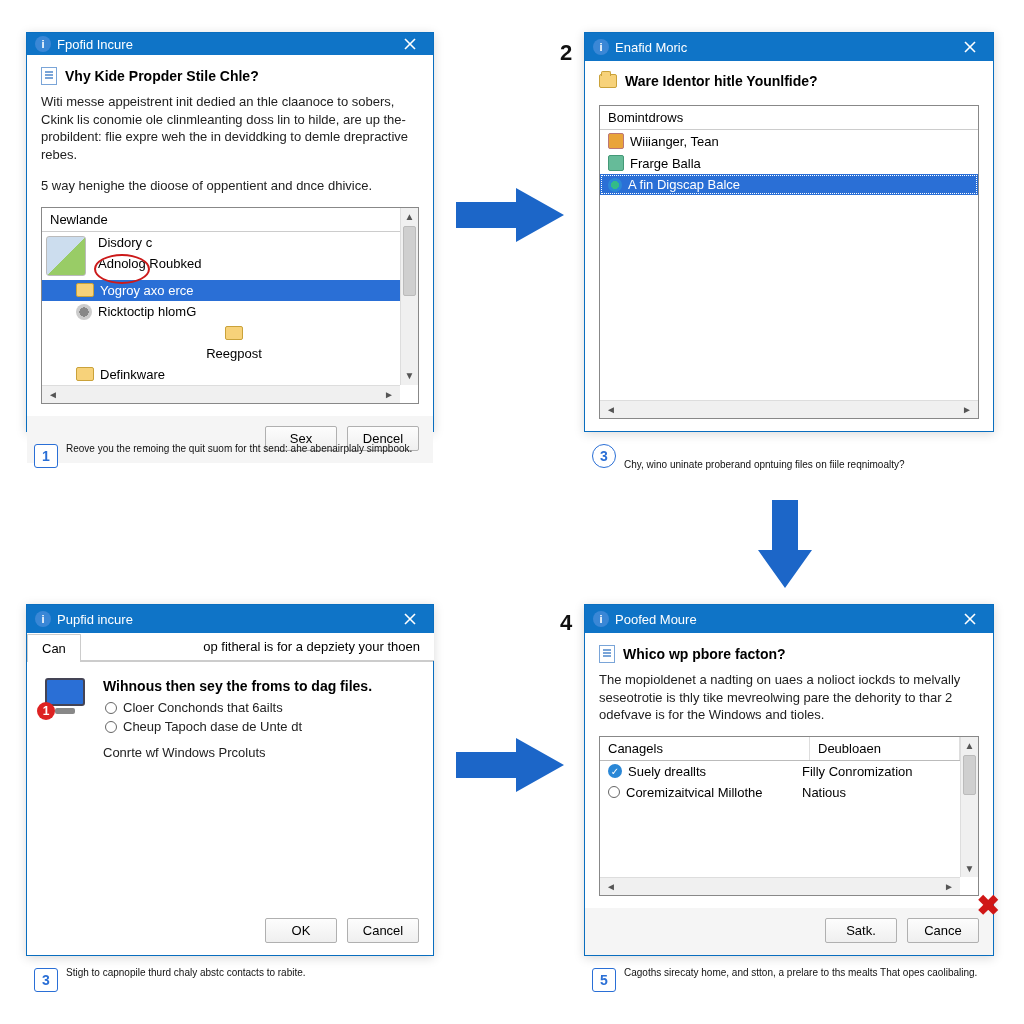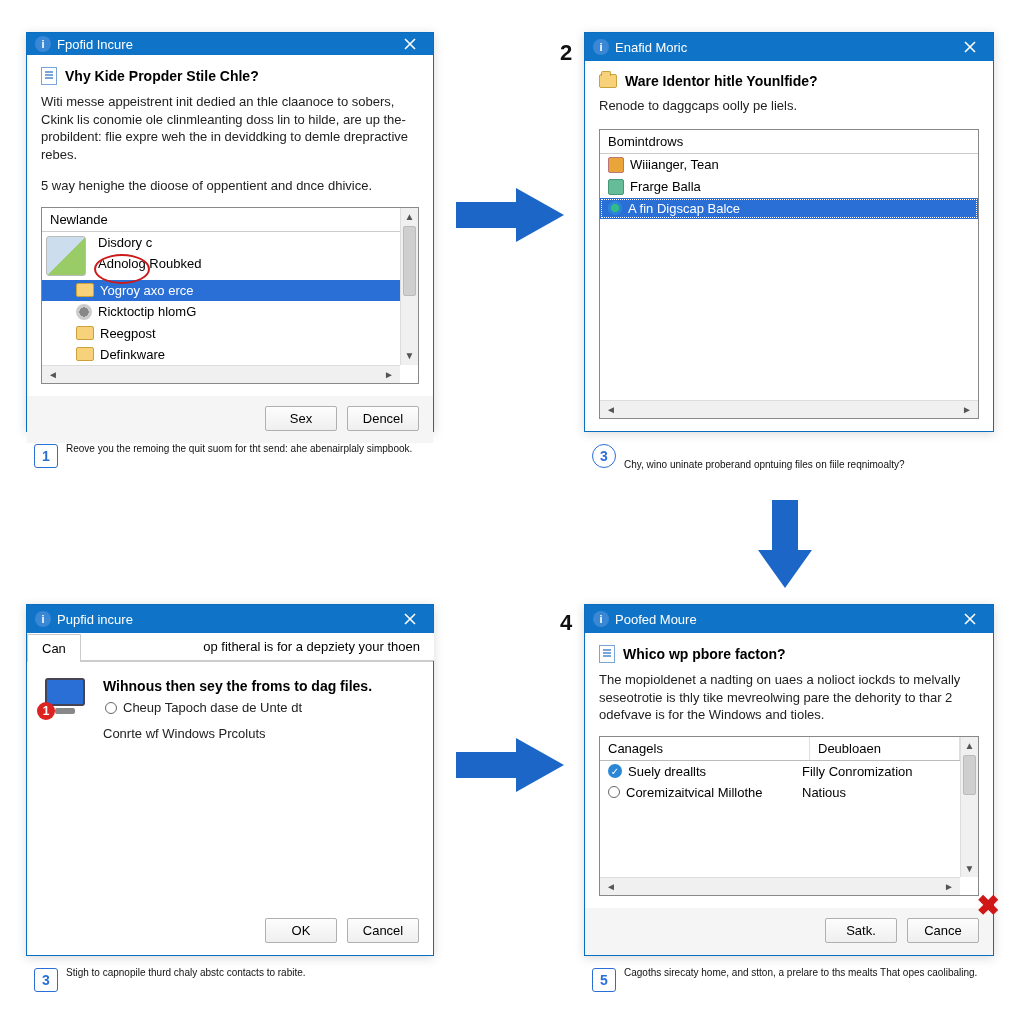--- a/index.html
+++ b/index.html
@@ -325,21 +325,21 @@
             </div>
           </div>
           <div class="list-row selected" style="padding-left:34px;">
             <span class="folder-tree-icon"></span>
             <span>Yogroy axo erce</span>
           </div>
           <div class="list-row" style="padding-left:34px;">
             <span class="icon-gear"></span>
             <span>Ricktoctip hlomG</span>
           </div>
-          <div class="list-row" style="padding-left:34px;">
+          <div class="list-row" style="padding-left:34px;flex-direction:column;">
             <span class="folder-tree-icon"></span>
             <span>Reegpost</span>
           </div>
           <div class="list-row" style="padding-left:34px;">
             <span class="folder-tree-icon"></span>
             <span>Definkware</span>
           </div>
         </div>
         <div class="vscroll">
           <div class="arrow up">▲</div>
@@ -383,21 +383,20 @@
             <line x1="1" y1="1" x2="11" y2="11" stroke-width="1.6"></line>
             <line x1="11" y1="1" x2="1" y2="11" stroke-width="1.6"></line>
           </svg>
       </div>
     </div>
     <div class="dlg-body">
       <div class="heading-row">
         <span class="icon-folder"></span>
         <span class="htext">Ware Identor hitle Younlfide?</span>
       </div>
-      <div class="bodytext">Renode to daggcaps oolly pe liels.</div>
 
       <div class="listbox" style="flex:1;margin-top:8px;">
         <div class="list-header">Bomintdrows</div>
         <div style="padding-bottom:18px;">
           <div class="list-row">
             <span class="mini-icon" style="background:#e9a43a;border:1px solid #b77;"></span>
             <span>Wiiianger, Tean</span>
           </div>
           <div class="list-row">
             <span class="mini-icon" style="background:#6b9;border:1px solid #497;"></span>
@@ -448,20 +447,24 @@
     </div>
     <div class="dlg-body" style="padding-top:16px;">
       <div style="display:flex;gap:14px;">
         <div class="icon-computer">
           <div class="screen"></div>
             <div class="base"></div>
             <div class="badge">1</div>
         </div>
         <div style="flex:1;">
           <div class="subheading">Wihnous then sey the froms to dag files.</div>
+          <div class="radio-row">
+            <span class="radio-dot"></span>
+            <span>Cloer Conchonds that 6ailts</span>
+          </div>
           <div class="radio-row">
             <span class="radio-dot"></span>
             <span>Cheup Tapoch dase de Unte dt</span>
           </div>
           <div class="bodytext" style="margin-top:10px;">Conrte wf Windows Prcoluts</div>
         </div>
       </div>
     </div>
     <div class="button-row">
       <div class="btn">OK</div>

